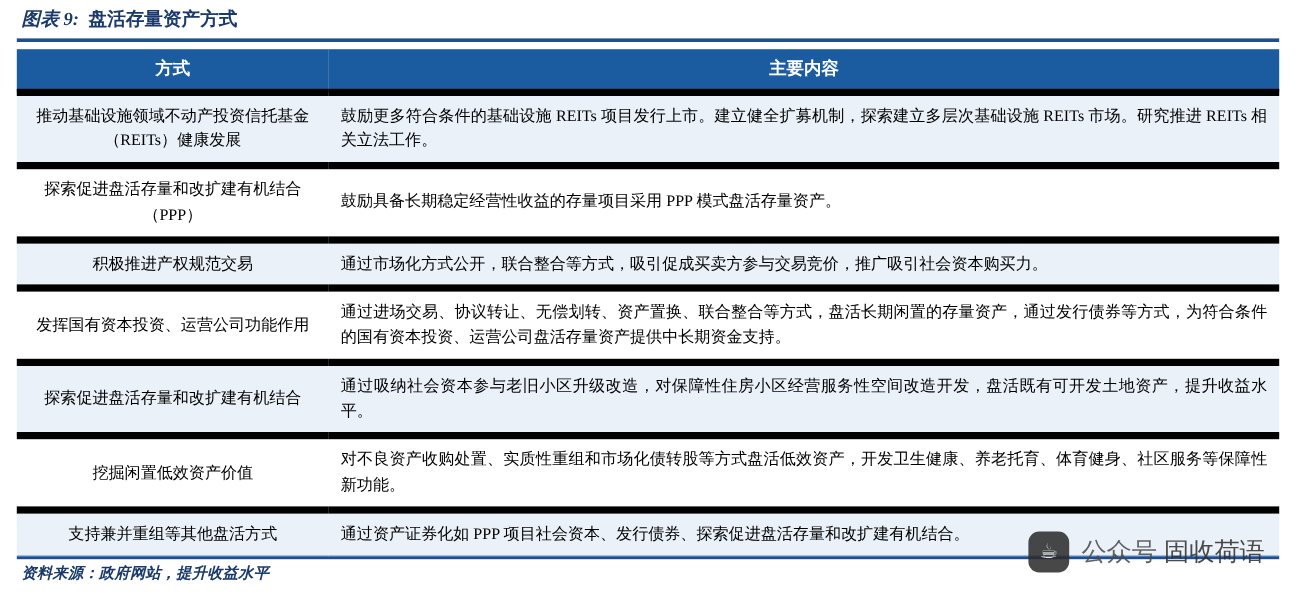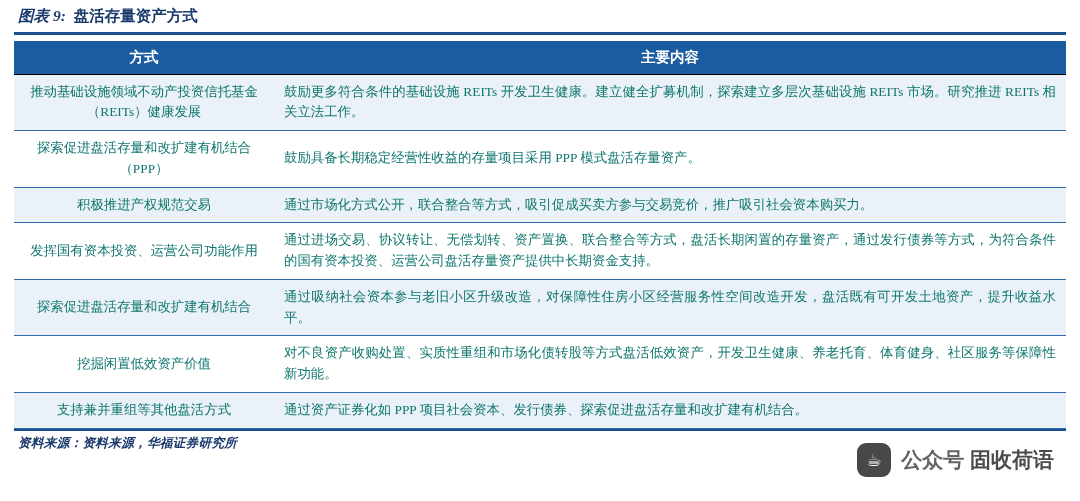--- a/index.html
+++ b/index.html
@@ -56,26 +56,26 @@
     color: #ffffff;
     font-size: 14.5px;
     font-weight: bold;
     padding: 7px 4px;
     text-align: center;
     border: none;
     font-family: "Liberation Sans", sans-serif;
   }
   table.data-table thead th.col-method { width: 252px; }
   table.data-table tbody td {
-    border-top: 1px solid #000000;
+    border-top: 6px solid #000000;
     border-bottom: 1px solid #2f6cb0;
     vertical-align: middle;
     font-size: 13.4px;
     line-height: 1.55;
-    color: #0f766e;
+    color: #000000;
     padding: 7px 10px;
   }
   table.data-table tbody tr.shade td {
     background: #eaf1f8;
   }
   td.method {
     text-align: center;
     color: #123a66;
     padding-left: 12px;
     padding-right: 12px;
@@ -117,21 +117,21 @@
     background: #2b2b2b;
     display: flex;
     align-items: center;
     justify-content: center;
     color: #ffffff;
     font-size: 17px;
     font-family: "DejaVu Sans", sans-serif;
   }
   .wm-text {
     font-size: 21px;
-    font-weight: bold;
+    font-weight: normal;
     color: #4a4a4a;
     font-family: "Liberation Sans", sans-serif;
     white-space: nowrap;
   }
   .wm-text .wm-strong { color: #2e2e2e; }
 </style>
 </head>
 <body>
 
 <div class="page">
@@ -146,21 +146,21 @@
   <table class="data-table">
     <thead>
       <tr>
         <th class="col-method">方式</th>
         <th>主要内容</th>
       </tr>
     </thead>
     <tbody>
       <tr class="shade">
         <td class="method">推动基础设施领域不动产投资信托基金（REITs）健康发展</td>
-        <td class="content">鼓励更多符合条件的基础设施 REITs 开发卫生健康。建立健全扩募机制，探索建立多层次基础设施 REITs 市场。研究推进 REITs 相关立法工作。</td>
+        <td class="content">鼓励更多符合条件的基础设施 REITs 项目发行上市。建立健全扩募机制，探索建立多层次基础设施 REITs 市场。研究推进 REITs 相关立法工作。</td>
       </tr>
       <tr>
         <td class="method">探索促进盘活存量和改扩建有机结合（PPP）</td>
         <td class="content">鼓励具备长期稳定经营性收益的存量项目采用 PPP 模式盘活存量资产。</td>
       </tr>
       <tr class="shade">
         <td class="method">积极推进产权规范交易</td>
         <td class="content">通过市场化方式公开，联合整合等方式，吸引促成买卖方参与交易竞价，推广吸引社会资本购买力。</td>
       </tr>
       <tr>
@@ -176,20 +176,20 @@
         <td class="content">对不良资产收购处置、实质性重组和市场化债转股等方式盘活低效资产，开发卫生健康、养老托育、体育健身、社区服务等保障性新功能。</td>
       </tr>
       <tr class="shade">
         <td class="method">支持兼并重组等其他盘活方式</td>
         <td class="content">通过资产证券化如 PPP 项目社会资本、发行债券、探索促进盘活存量和改扩建有机结合。</td>
       </tr>
     </tbody>
   </table>
 
   <div class="bottom-rule"></div>
-  <div class="source">资料来源：资料来源，华福证券研究所</div>
+  <div class="source">资料来源：政府网站，提升收益水平</div>
 
   <div class="watermark">
     <div class="wm-badge">☕</div>
     <div class="wm-text"><span>公众号 </span><span class="wm-strong">固收荷语</span></div>
   </div>
 
 </div>
 
 </body></html>

